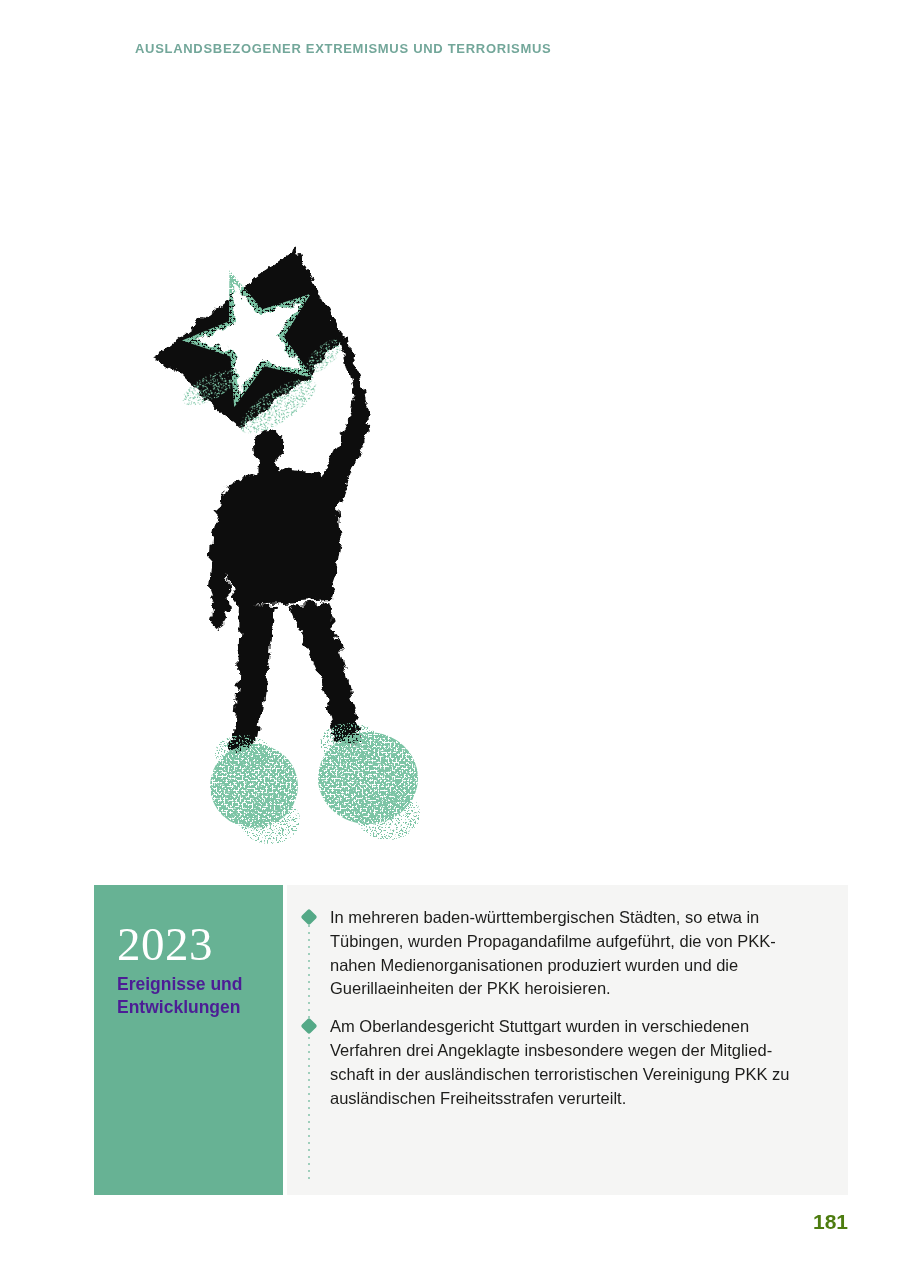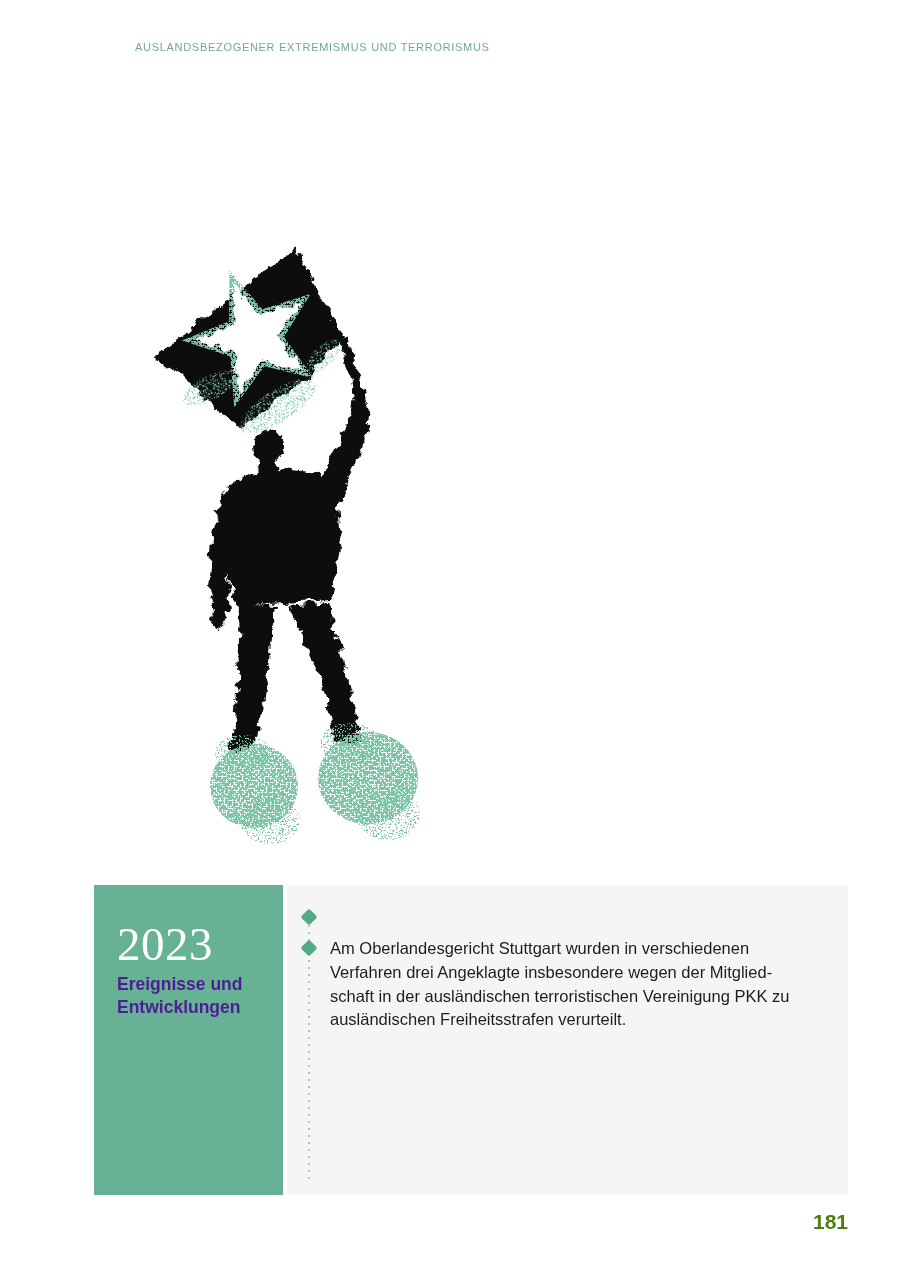--- a/index.html
+++ b/index.html
@@ -8,24 +8,24 @@
     width: 900px;
     height: 1272px;
     background: #ffffff;
     overflow: hidden;
     font-family: "Liberation Sans", "DejaVu Sans", sans-serif;
   }
   .kicker {
     position: absolute;
     left: 135px;
     top: 41px;
-    font-size: 11px;
+    font-size: 13px;
     letter-spacing: 0.7px;
     color: #73a79a;
-    font-weight: 400;
+    font-weight: 700;
   }
   .illustration {
     position: absolute;
     left: 138px;
     top: 238px;
     width: 320px;
     height: 620px;
   }
   .year-box {
     position: absolute;
@@ -186,20 +186,21 @@
       <div>Entwicklungen</div>
     </div>
   </div>
 
   <div class="events-box">
     <div class="dotted-line"></div>
 
 
     <div class="event-item">
       <div class="diamond"></div>
+      <div class="event-text">In mehreren baden-württembergischen Städten, so etwa in Tübingen, wurden Propagandafilme aufgeführt, die von PKK-nahen Medienorganisationen produziert wurden und die Guerillaeinheiten der PKK heroisieren.</div>
     </div>
 
     <div class="event-item">
       <div class="diamond"></div>
       <div class="event-text">Am Oberlandesgericht Stuttgart wurden in verschiedenen Verfahren drei Angeklagte insbesondere wegen der Mitglied­schaft in der ausländischen terroristischen Vereinigung PKK zu ausländischen Freiheitsstrafen verurteilt.</div>
     </div>
   </div>
 
   <div class="page-number">181</div>
 

